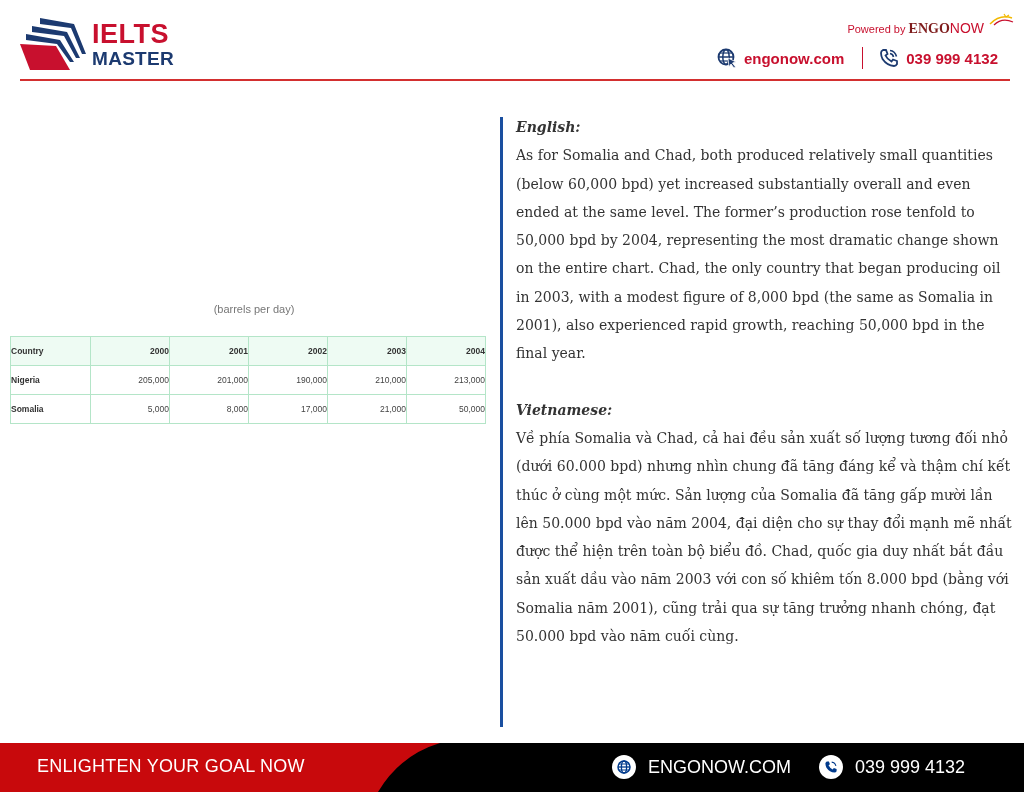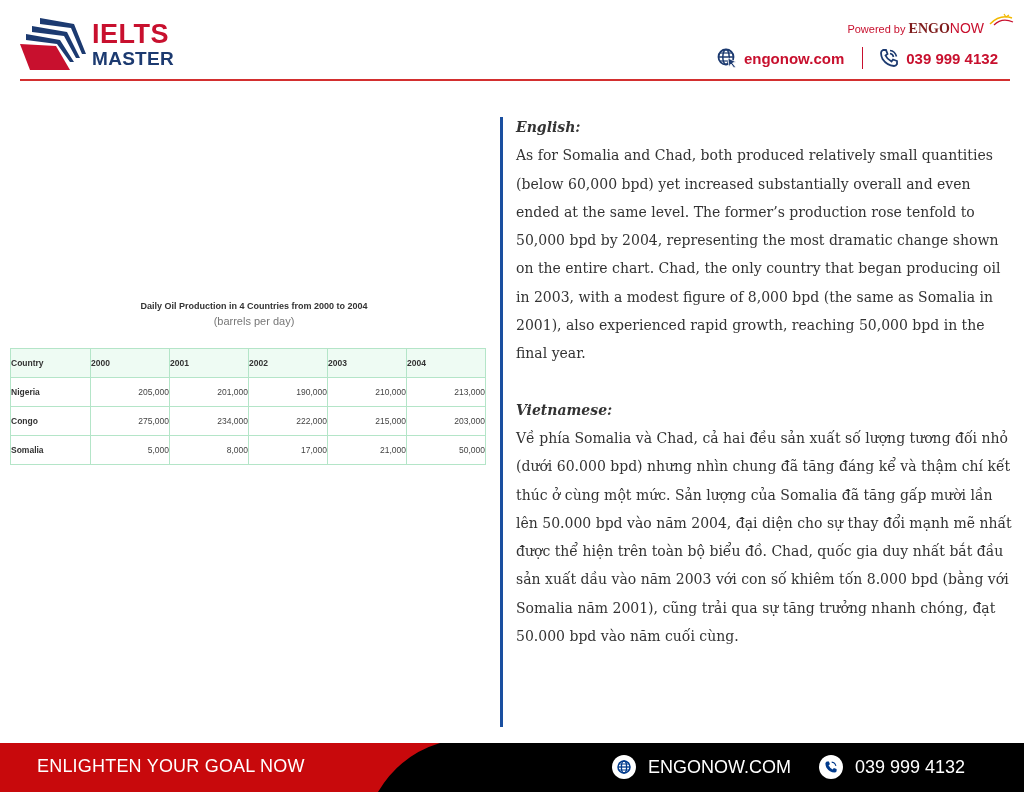--- a/index.html
+++ b/index.html
@@ -22,21 +22,21 @@
     .contact-item { display: flex; align-items: center; gap: 7px; font-weight: 700; font-size: 15px; color: #c8102e; }
     .contact-sep { width: 1px; height: 22px; background: #c8102e; margin: 0 16px 0 18px; }
     .header-line { position: absolute; left: 20px; top: 77px; width: 990px; height: 2px; background: #d32f2f; }
 
     
     .table-panel { position: absolute; left: 10px; top: 300px; width: 478px; }
     .table-title { text-align: center; font-size: 9px; font-weight: 700; color: #333; margin-left: 10px; line-height: 12px; }
     .table-subtitle { text-align: center; font-size: 11px; color: #777; margin-left: 10px; line-height: 12px; margin-top: 3px; }
     table.oil { margin-top: 21px; border-collapse: collapse; width: 476px; font-size: 8.5px; }
     table.oil th, table.oil td { border: 1.5px solid #b4e5c8; height: 29px; padding: 0 0; }
-    table.oil th { background: #eefbf3; font-weight: 700; color: #333; text-align: left; }
+    table.oil th { background: #eefbf3; font-weight: 700; color: #333; text-align: right; }
     table.oil th:first-child { text-align: left; }
     table.oil td { color: #444; text-align: right; }
     table.oil td:first-child { text-align: left; font-weight: 700; color: #333; }
     table.oil col.c0 { width: 80px; }
     table.oil col.cn { width: 79px; }
 
     
     .divider { position: absolute; left: 500px; top: 117px; width: 3px; height: 610px; background: #1a4fa0; }
     .text-panel { position: absolute; left: 516px; top: 113px; width: 500px; font-family: "DejaVu Serif", "Liberation Serif", serif; font-size: 14px; line-height: 28.3px; color: #333; }
     .text-panel .lang { font-weight: 700; font-style: italic; }
@@ -97,21 +97,20 @@
         <path d="M11,2.5 Q16,3 17.5,8.5" fill="none" stroke="#1c3a70" stroke-width="1.6"></path>
         <path d="M11,5.5 Q14,6 14.5,9" fill="none" stroke="#1c3a70" stroke-width="1.6"></path>
       </svg>
       <span>039 999 4132</span>
     </div>
   </div>
   <div class="header-line"></div>
 </div>
 
 <div class="table-panel">
-  <div class="table-title">Daily Oil Production in 4 Countries from 2000 to 2004</div>
   <div class="table-subtitle">(barrels per day)</div>
   <table class="oil">
     <colgroup>
       <col class="c0">
         <col class="cn">
         <col class="cn">
         <col class="cn">
         <col class="cn">
         <col class="cn">
     </colgroup>
@@ -126,28 +125,20 @@
       </tr>
     </thead>
     <tbody>
       <tr>
         <td>Nigeria</td>
         <td>205,000</td>
         <td>201,000</td>
         <td>190,000</td>
         <td>210,000</td>
         <td>213,000</td>
-      </tr>
-      <tr>
-        <td>Congo</td>
-        <td>275,000</td>
-        <td>234,000</td>
-        <td>222,000</td>
-        <td>215,000</td>
-        <td>203,000</td>
       </tr>
       <tr>
         <td>Somalia</td>
         <td>5,000</td>
         <td>8,000</td>
         <td>17,000</td>
         <td>21,000</td>
         <td>50,000</td>
       </tr>
     </tbody>

